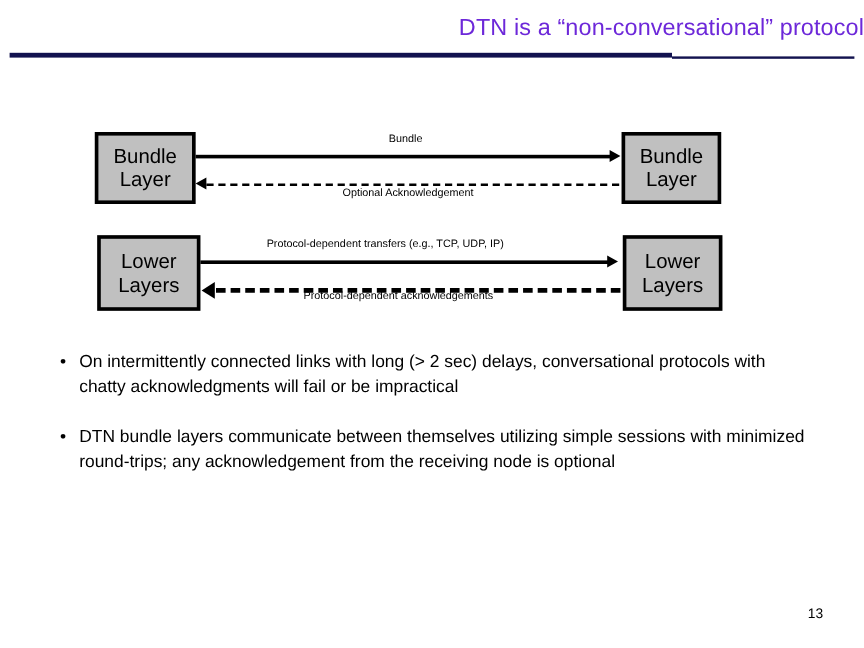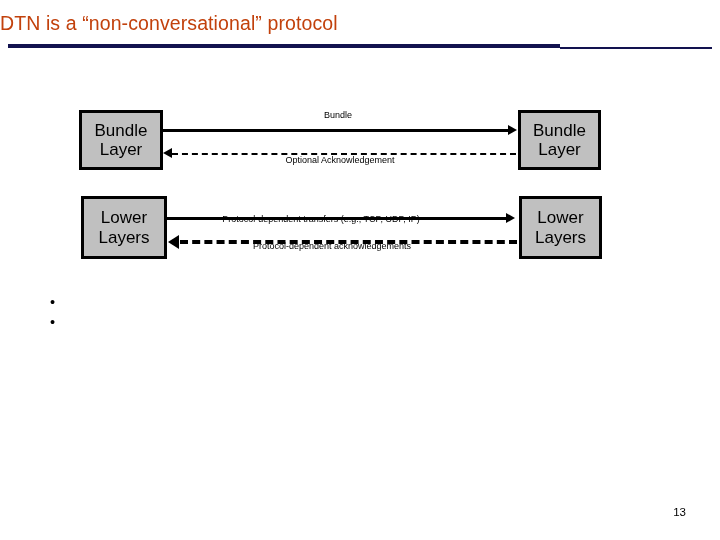--- a/index.html
+++ b/index.html
@@ -15,24 +15,24 @@
     font-family: "Liberation Sans", sans-serif;
     color: #000000;
   }
 
   
   #slide-title {
     position: absolute;
     left: 0;
     top: 12px;
     width: 720px;
-    text-align: left;
+    text-align: right;
     font-size: 19.5px;
     font-weight: 400;
-    color: #c2410c;
+    color: #6d28d9;
     letter-spacing: 0.1px;
     white-space: nowrap;
   }
   #title-rule-thick {
     position: absolute;
     left: 8px;
     top: 44px;
     width: 552px;
     height: 4px;
     background: #12124f;
@@ -128,21 +128,21 @@
     position: absolute;
     font-size: 9px;
     color: #000000;
     white-space: nowrap;
     text-align: center;
   }
   .edge-label.italic { }
 
   #label-bundle      { left: 258px; top: 110px; width: 160px; }
   #label-opt-ack     { left: 248px; top: 155px; width: 184px; }
-  #label-proto-xfer  { left: 185px; top: 198px; width: 272px; margin-top: 16px; }
+  #label-proto-xfer  { left: 185px; top: 198px; width: 272px; }
   #label-proto-ack   { left: 210px; top: 241px; width: 244px; }
 
   
   #bullets {
     position: absolute;
     left: 0;
     top: 292px;
     width: 720px;
   }
   .bullet-item {
@@ -214,19 +214,21 @@
 
   <div class="dashed-line-thick" id="line-lower-ack"></div>
   <div class="arrow-left-big" id="arrow-lower-ack"></div>
   <div class="edge-label italic" id="label-proto-ack">Protocol-dependent acknowledgements</div>
 
 </div>
 
 <div id="bullets">
   <div class="bullet-item" id="bullet-0">
     <span class="bullet-marker">•</span>
+    <span class="bullet-text">On intermittently connected links with long (&gt; 2 sec) delays, conversational protocols with chatty acknowledgments will fail or be impractical</span>
   </div>
   <div class="bullet-item" id="bullet-1">
     <span class="bullet-marker">•</span>
+    <span class="bullet-text">DTN bundle layers communicate between themselves utilizing simple sessions with minimized round-trips; any acknowledgement from the receiving node is optional</span>
   </div>
 </div>
 
 <div id="page-number">13</div>
 
 </body></html>

